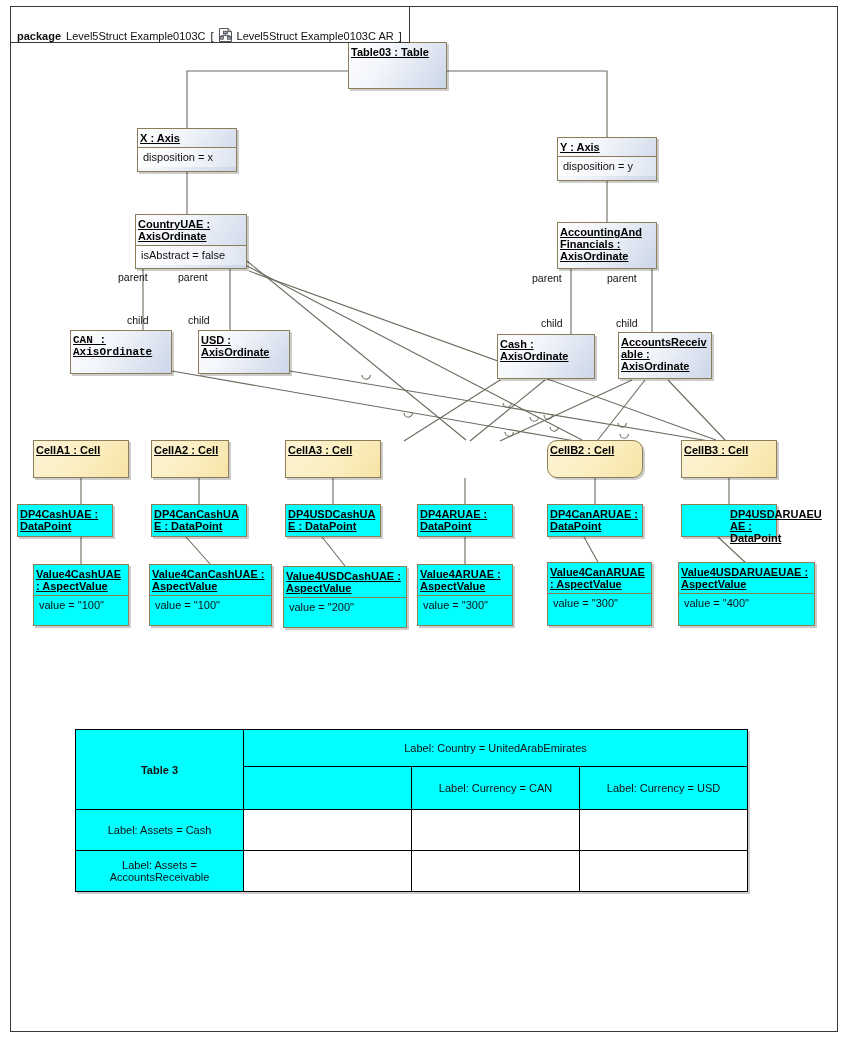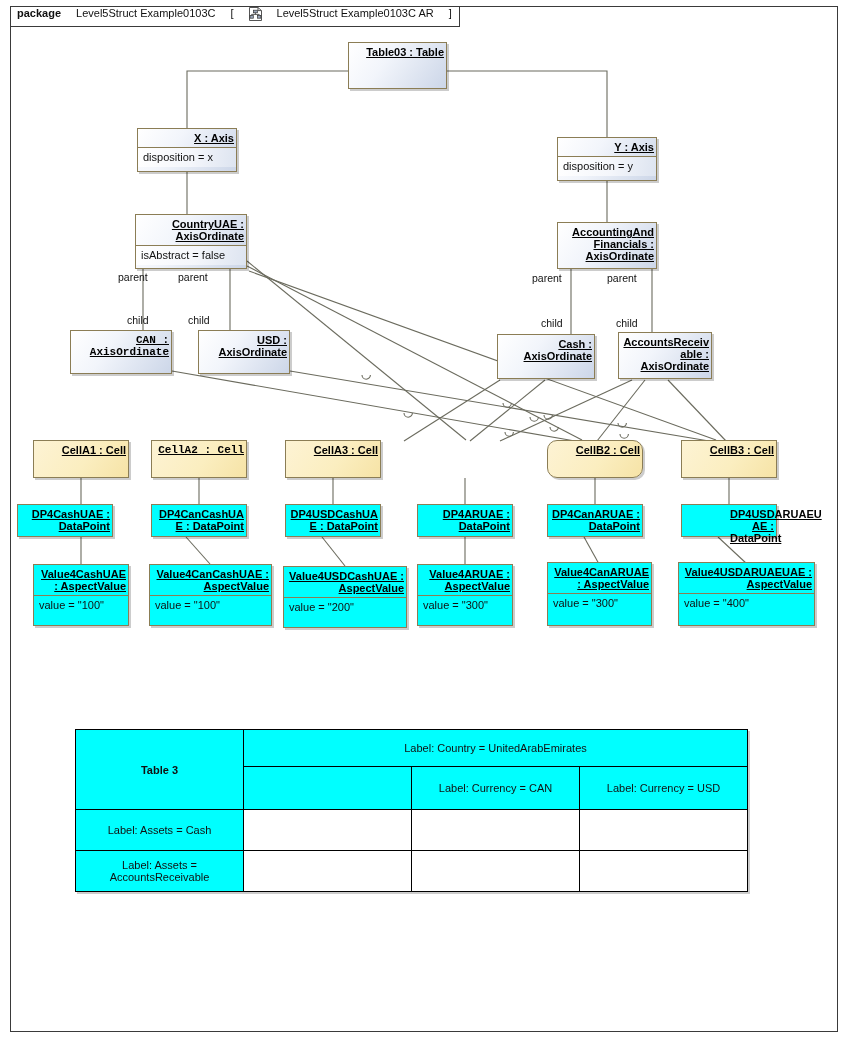--- a/index.html
+++ b/index.html
@@ -2,36 +2,36 @@
 <html><head>
 <meta charset="utf-8">
 <style>
   html,body{margin:0;padding:0;background:#ffffff;}
   body{font-family:"Liberation Sans",sans-serif;-webkit-font-smoothing:none;}
   #canvas{position:relative;width:850px;height:1042px;overflow:hidden;background:#fff;}
 
   
   #pkg-frame{position:absolute;left:10px;top:6px;width:828px;height:1026px;
              border:1px solid #3a3a3a;background:#fff;box-sizing:border-box;}
-  #pkg-tab{position:absolute;left:10px;top:6px;height:21px;
+  #pkg-tab{position:absolute;left:10px;top:6px;height:37px;
            border:1px solid #3a3a3a;background:#fff;box-sizing:border-box;
-           display:flex;align-items:flex-start;padding:0 7px 0 6px;gap:15px;
+           display:flex;align-items:flex-end;padding:0 7px 0 6px;gap:5px;
            font-size:11px;color:#111;white-space:nowrap;z-index:5;}
   #pkg-tab .kw{font-weight:bold;font-size:11px;}
   #pkg-tab .nm{font-size:11px;}
   #pkg-tab .brk{font-size:11px;}
   .tabicon{width:13px;height:14px;display:inline-block;position:relative;flex:0 0 auto;}
 
   
   #wires{position:absolute;left:0;top:0;width:850px;height:1042px;pointer-events:none;}
 
   
   .node{position:absolute;box-sizing:border-box;border:1px solid #8b7d55;
         box-shadow:2px 2px 0 rgba(0,0,0,.20);z-index:3;}
-  .node .hdr{box-sizing:border-box;width:100%;text-align:right;
+  .node .hdr{box-sizing:border-box;width:100%;text-align:left;
              font-weight:bold;font-size:11px;color:#000;line-height:12px;
              padding:3px 2px 3px 2px;}
   .node .hdr span{text-decoration:underline;}
   .node .cmp{box-sizing:border-box;width:100%;border-top:1px solid #8b7d55;
              font-size:11px;color:#111;padding:3px 5px;line-height:13px;text-align:left;}
 
   
   .n-blue{background:linear-gradient(125deg,#ffffff 0%,#f2f5fb 38%,#ccd6e8 100%);}
   .n-blue .cmp{background:linear-gradient(100deg,#ffffff 0%,#f4f6fb 55%,#dde4f0 100%);}
   
@@ -182,21 +182,21 @@
   <div class="elabel" style="left:127px;top:314px;">child</div>
   <div class="elabel" style="left:188px;top:314px;">child</div>
   <div class="elabel" style="left:532px;top:272px;">parent</div>
   <div class="elabel" style="left:607px;top:272px;">parent</div>
   <div class="elabel" style="left:541px;top:317px;">child</div>
   <div class="elabel" style="left:616px;top:317px;">child</div>
 
   <div class="node n-cream" style="left:33px;top:440px;width:96px;height:38px;">
     <div class="hdr"><span>CellA1 : Cell</span></div>
     </div>
-  <div class="node n-cream" style="left:151px;top:440px;width:96px;height:38px;font-family:Liberation Mono, monospace;">
+  <div class="node n-cream" style="left:151px;top:440px;width:78px;height:38px;">
     <div class="hdr"><span>CellA2 : Cell</span></div>
     </div>
   <div class="node n-cream" style="left:285px;top:440px;width:96px;height:38px;">
     <div class="hdr"><span>CellA3 : Cell</span></div>
     </div>
   <div class="node n-cream" style="left:547px;top:440px;width:96px;height:38px;border-radius:10px;">
     <div class="hdr"><span>CellB2 : Cell</span></div>
     </div>
   <div class="node n-cream" style="left:681px;top:440px;width:96px;height:38px;">
     <div class="hdr"><span>CellB3 : Cell</span></div>

